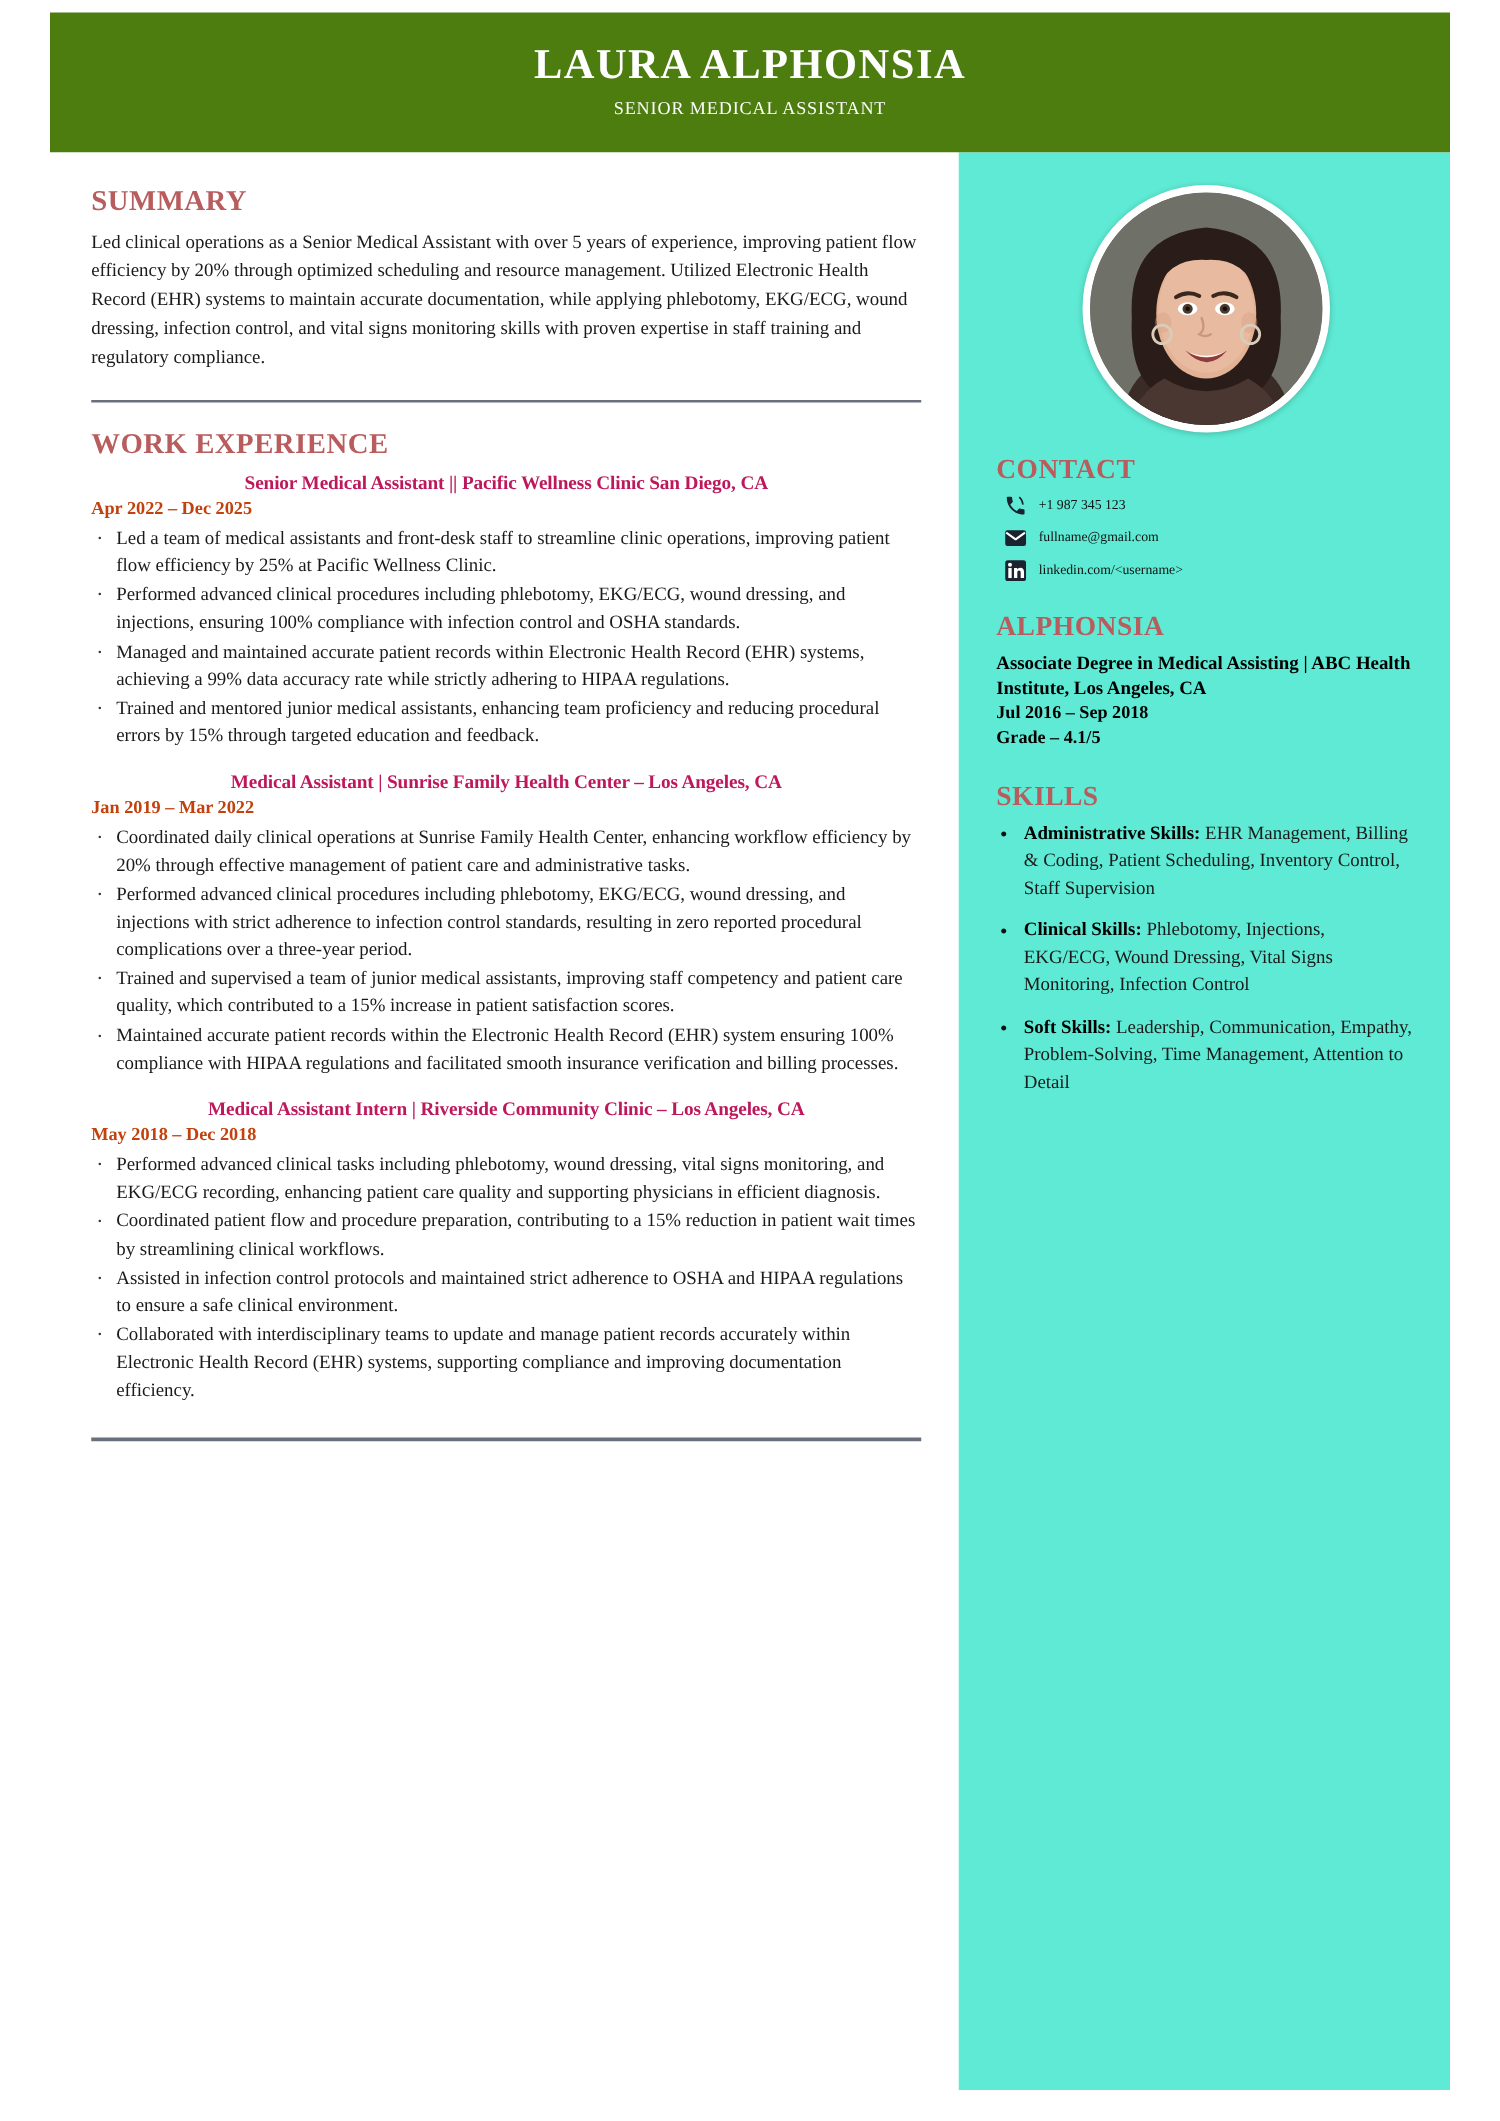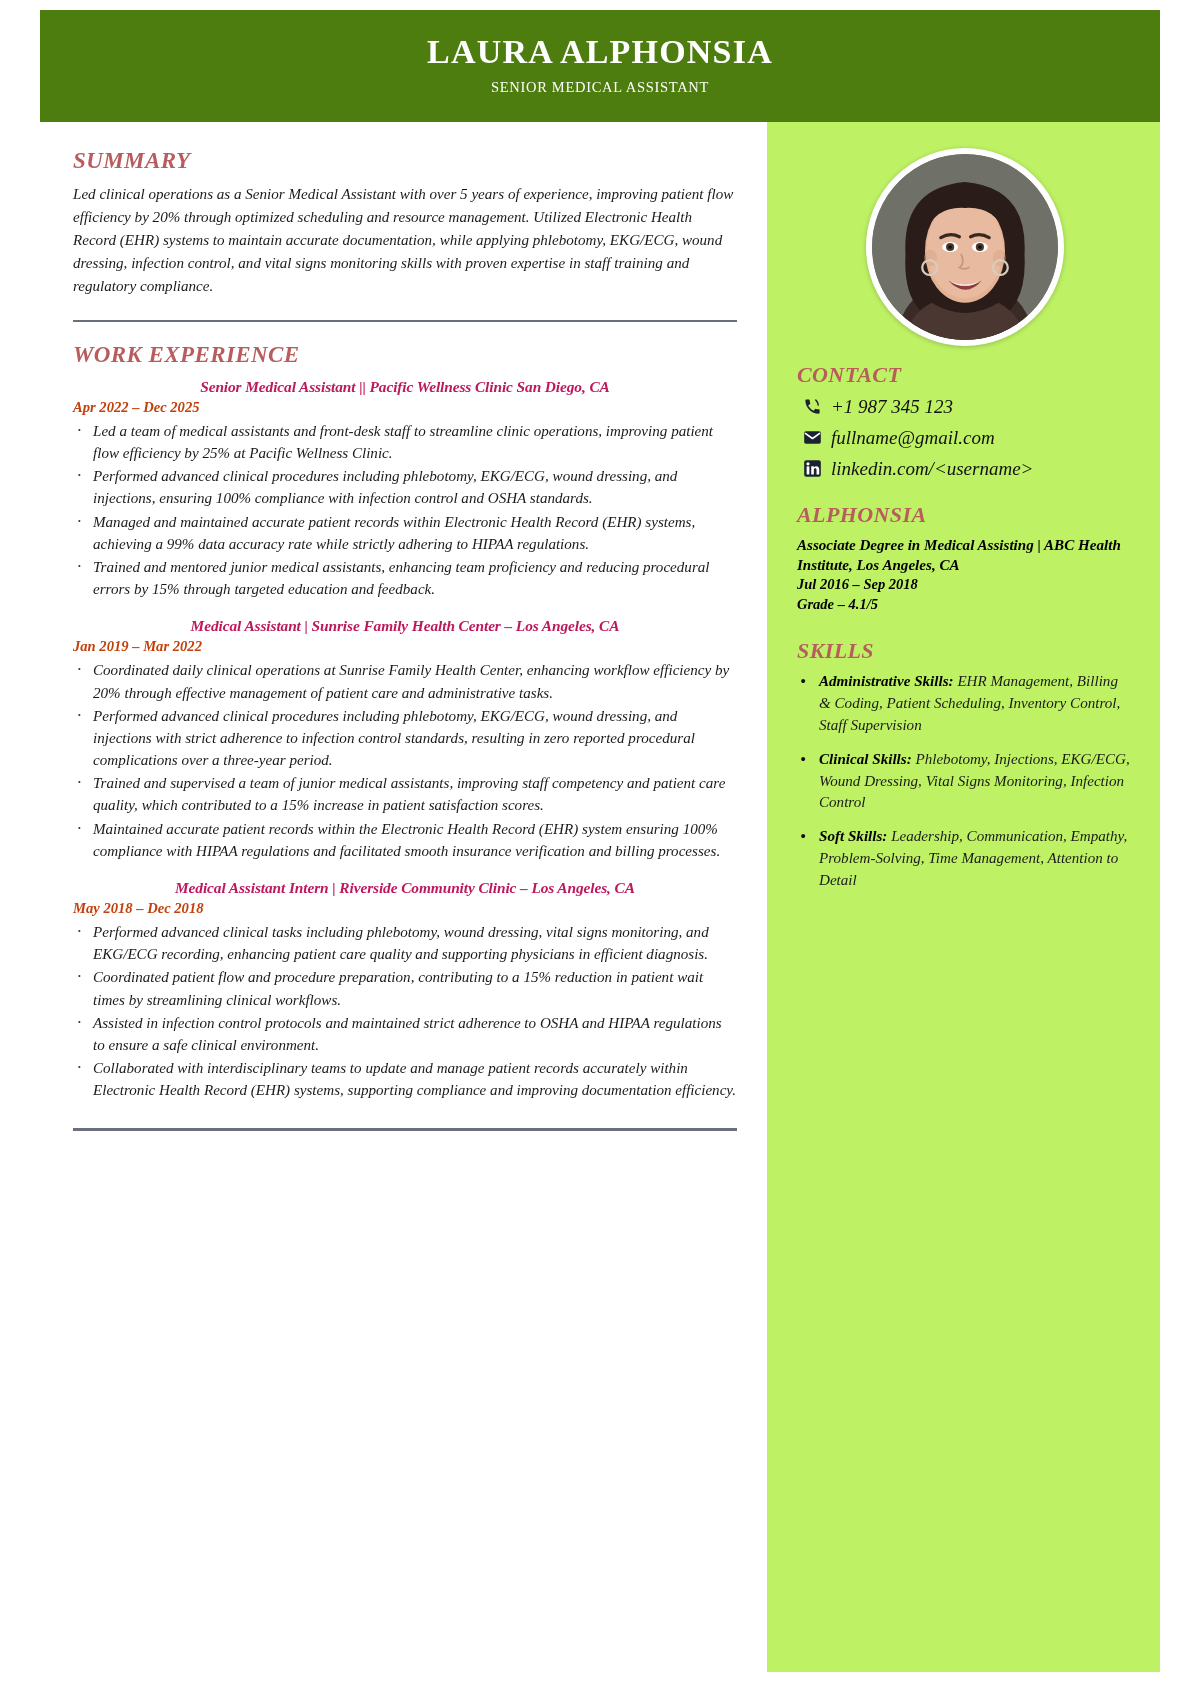--- a/index.html
+++ b/index.html
@@ -42,32 +42,31 @@
     letter-spacing: 0.7px;
     margin-top: 8px;
     font-family: "Liberation Serif", "DejaVu Serif", serif;
   }
 
   
   .body-wrap {
     display: flex;
     align-items: stretch;
     min-height: 1550px;
-    font-style: italic;
   }
 
   .col-main {
     width: 727px;
     padding: 26px 30px 10px 33px;
     background: #ffffff;
   }
 
   .col-side {
     width: 393px;
-    background: #bef264;
+    background: #5eead4;
     padding: 0 28px 20px 30px;
     position: relative;
   }
 
   
   .sec-title {
     color: #b85c5e;
     font-size: 23px;
     font-weight: bold;
     letter-spacing: 0.4px;
@@ -158,21 +157,21 @@
   
   .contact-list { margin-bottom: 22px; }
   .contact-row {
     display: flex;
     align-items: center;
     gap: 9px;
     margin-bottom: 7px;
     padding-left: 6px;
   }
   .contact-text {
-    font-size: 19px;
+    font-size: 11px;
     color: #111111;
     line-height: 1.25;
   }
   .ico {
     width: 19px;
     height: 19px;
     flex: 0 0 19px;
     display: flex;
     align-items: center;
     justify-content: center;

